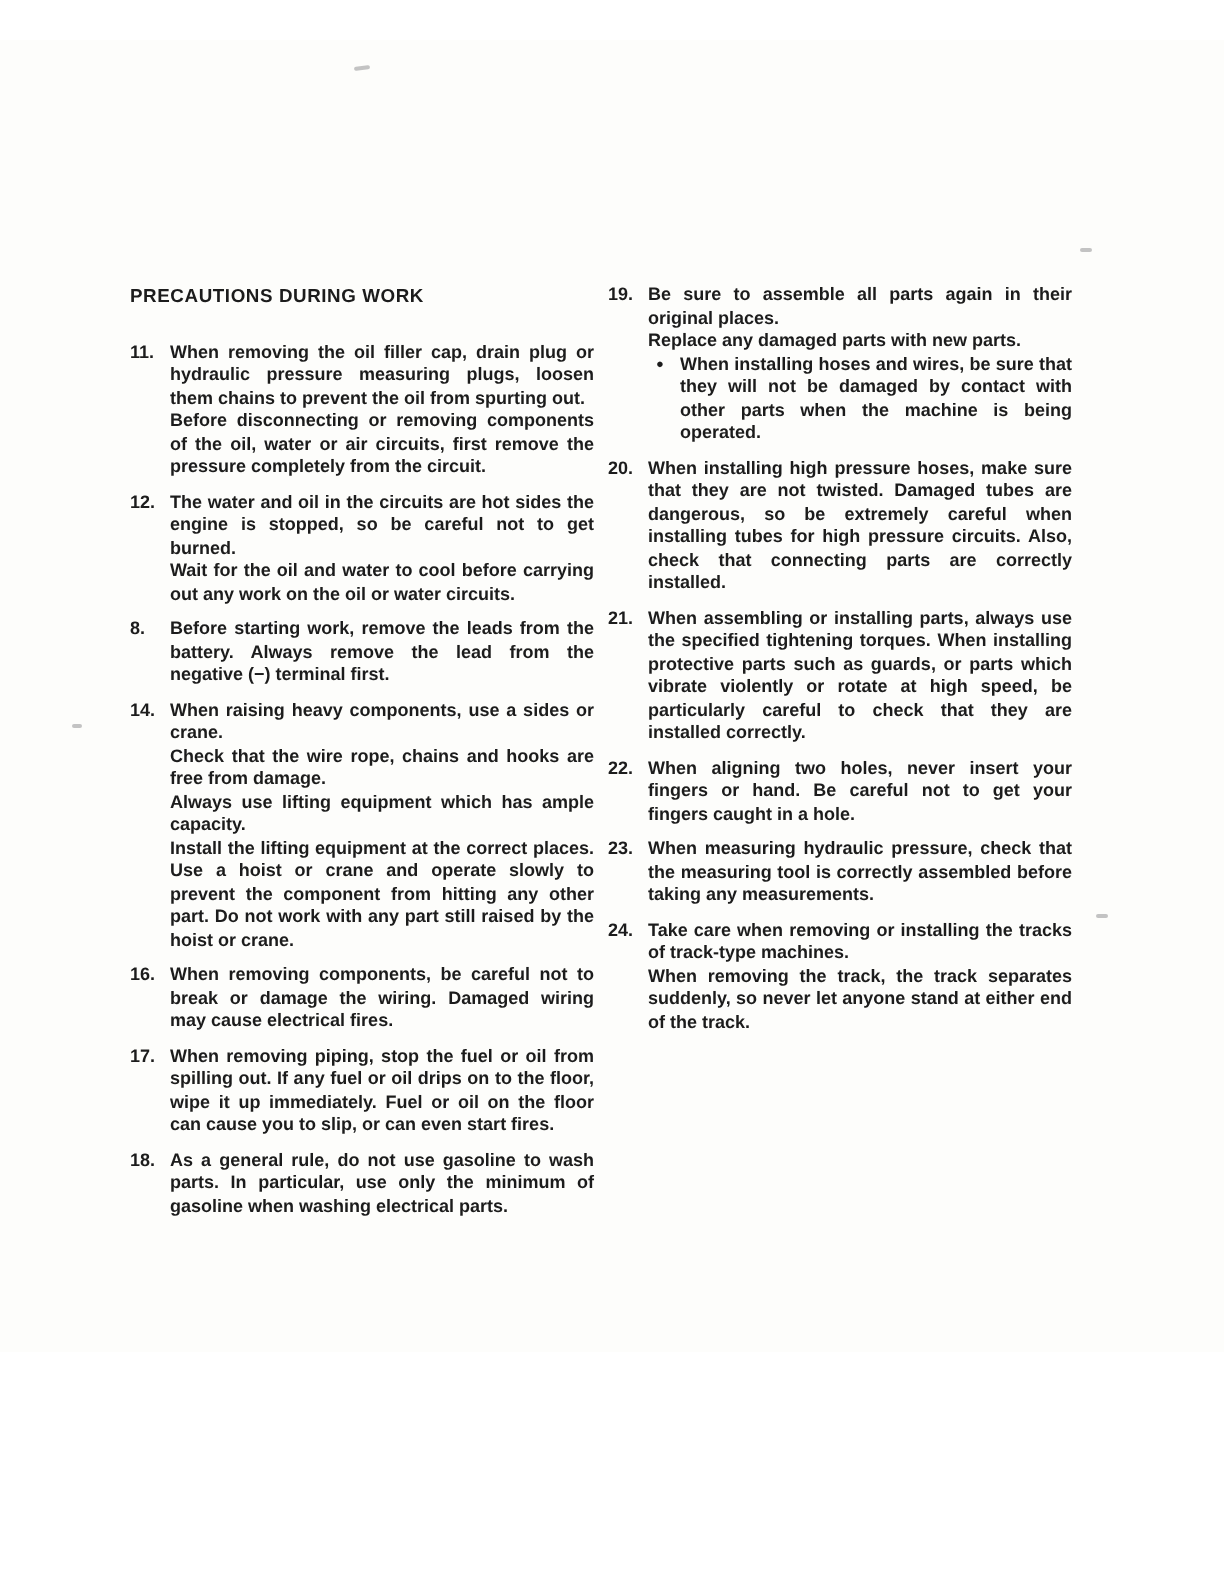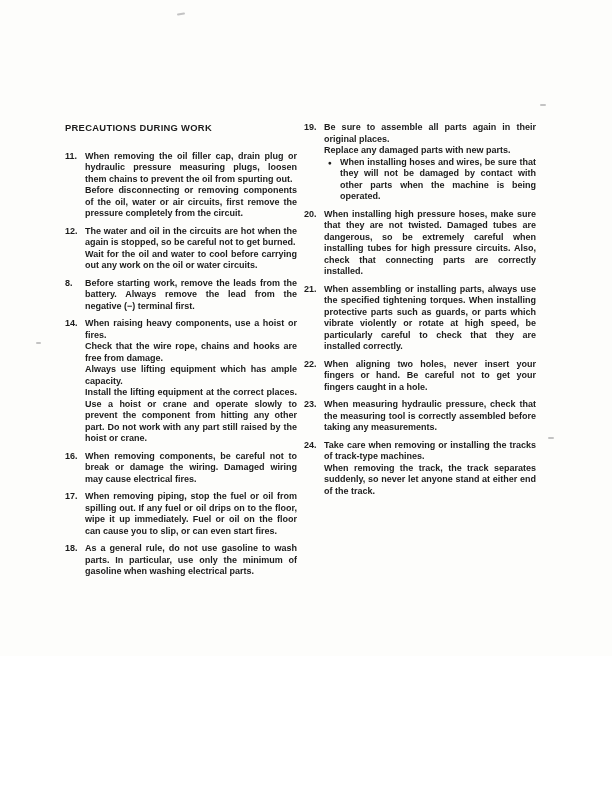--- a/index.html
+++ b/index.html
@@ -9,20 +9,21 @@
     background: #ffffff;
     font-family: "Liberation Sans", "DejaVu Sans", sans-serif;
     color: #1c1c1c;
     -webkit-font-smoothing: antialiased;
   }
   .page {
     position: relative;
     width: 612px; height: 656px;
     background: #fdfdfb;
     overflow: hidden;
+    margin-top: 20px;
   }
   .columns {
     position: absolute;
     top: 122px; left: 65px;
     display: flex;
     gap: 7px;
   }
   .col { width: 232px; font-size: 9px; line-height: 11.5px; }
   .doc-heading {
     font-size: 9.4px;
@@ -86,36 +87,36 @@
         <span class="num">11.</span>
         <div class="body">
           <p>When removing the oil filler cap, drain plug or hydraulic pressure measuring plugs, loosen them chains to prevent the oil from spurting out.</p>
           <p>Before disconnecting or removing components of the oil, water or air circuits, first remove the pressure completely from the circuit.</p>
         </div>
       </div>
 
       <div class="item">
         <span class="num">12.</span>
         <div class="body">
-          <p>The water and oil in the circuits are hot when the again is stopped, so be careful not to get burned.</p>
+          <p>The water and oil in the circuits are hot sides the engine is stopped, so be careful not to get burned.</p>
           <p>Wait for the oil and water to cool before carrying out any work on the oil or water circuits.</p>
         </div>
       </div>
 
       <div class="item">
         <span class="num">8.</span>
         <div class="body">
           <p>Before starting work, remove the leads from the battery. Always remove the lead from the negative (−) terminal first.</p>
         </div>
       </div>
 
       <div class="item">
         <span class="num">14.</span>
         <div class="body">
-          <p>When raising heavy components, use a hoist or fires.</p>
+          <p>When raising heavy components, use a sides or crane.</p>
           <p>Check that the wire rope, chains and hooks are free from damage.</p>
           <p>Always use lifting equipment which has ample capacity.</p>
           <p>Install the lifting equipment at the correct places. Use a hoist or crane and operate slowly to prevent the component from hitting any other part. Do not work with any part still raised by the hoist or crane.</p>
         </div>
       </div>
 
 
       <div class="item">
         <span class="num">16.</span>
         <div class="body">

